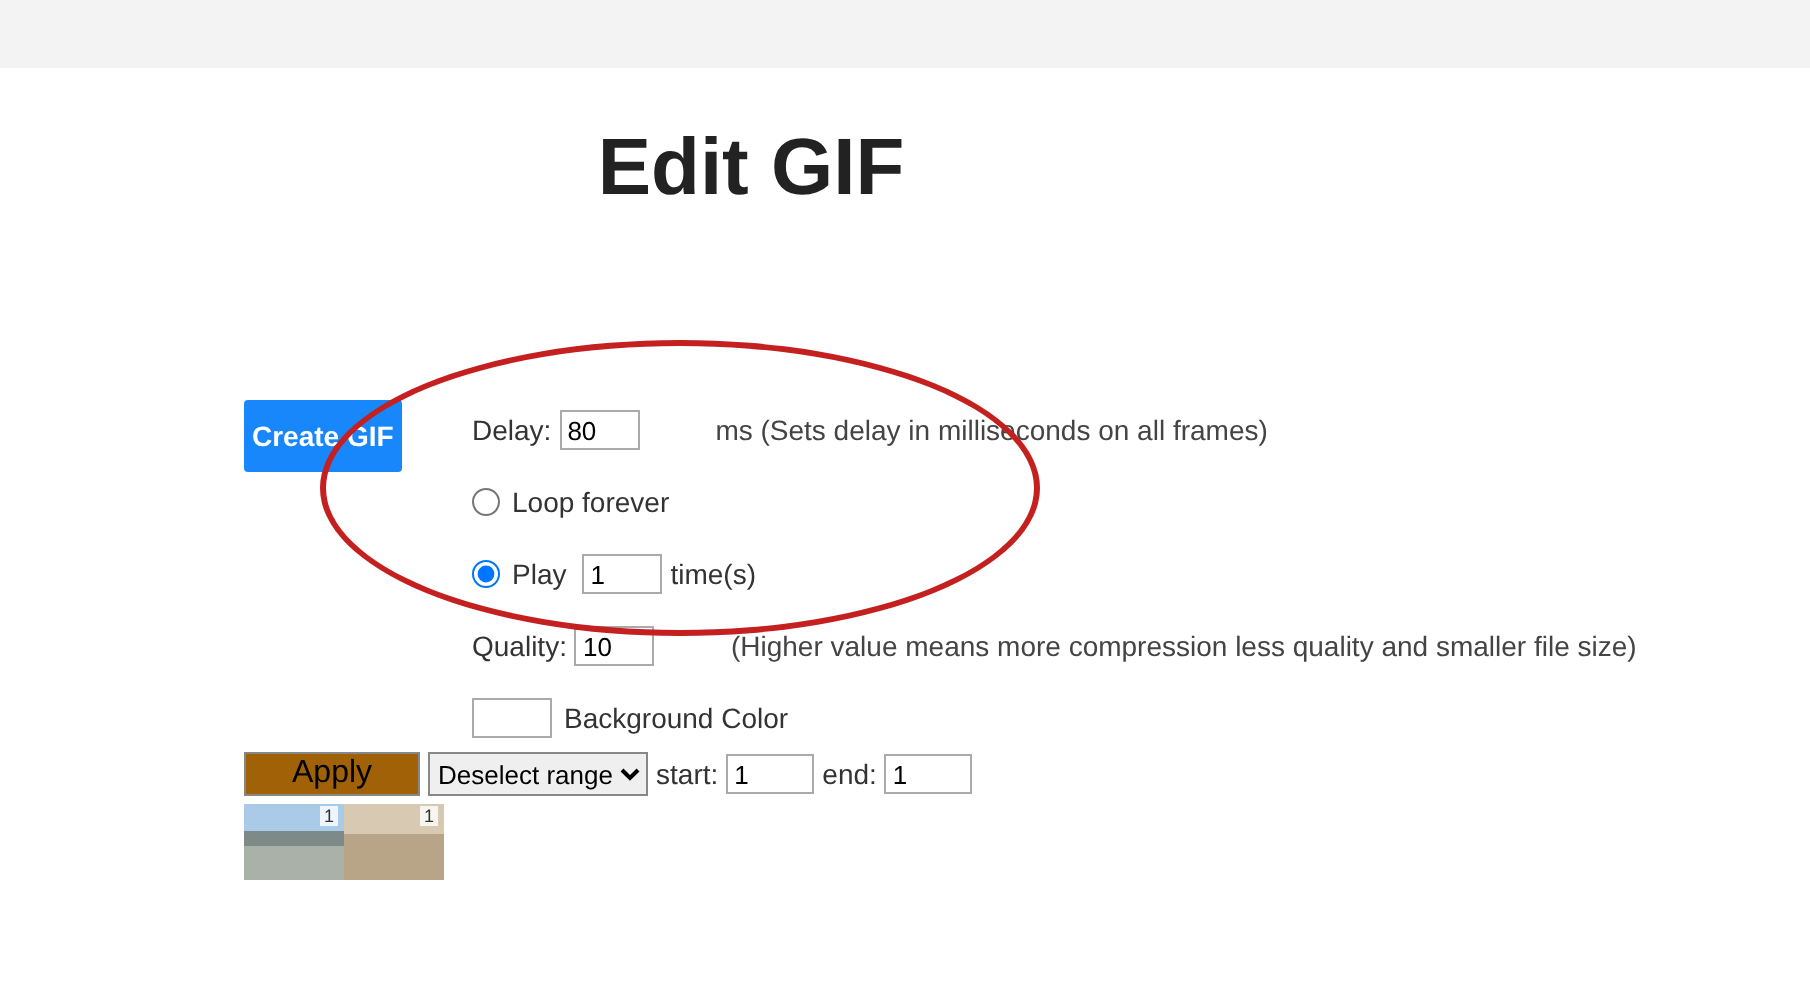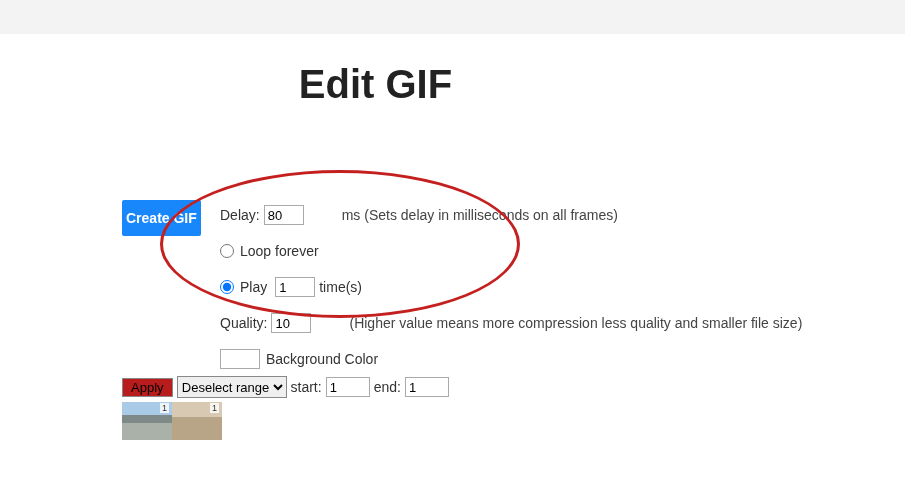--- a/index.html
+++ b/index.html
@@ -42,21 +42,21 @@
       border: none;
       padding: 10px 4px;
       font-size: 14px;
       font-weight: bold;
       cursor: pointer;
       border-radius: 2px;
     }
     .settings-block {
       position: absolute;
       top: 204px;
-      left: 220px;
+      left: 236px;
       font-size: 14px;
       color: #333;
       line-height: 1;
     }
     .settings-row {
       display: flex;
       align-items: center;
       margin-bottom: 14px;
       height: 22px;
     }
@@ -95,31 +95,30 @@
     }
     .range-block {
       position: absolute;
       top: 376px;
       left: 122px;
       display: flex;
       align-items: center;
       gap: 4px;
     }
     button.apply-btn {
-      font-size: 13px;
-      padding: 1px 8px;
-      background: #b91c1c;
+      font-size: 16px;
+      padding: 1px 23px;
+      background: #a16207;
       border: 1px solid #888;
       cursor: pointer;
     }
     select.deselect {
       font-size: 13px;
       height: 22px;
       border: 1px solid #888;
-      text-align: center;
     }
     .thumbs {
       position: absolute;
       top: 402px;
       left: 122px;
       display: flex;
     }
     .thumb {
       width: 50px;
       height: 38px;

